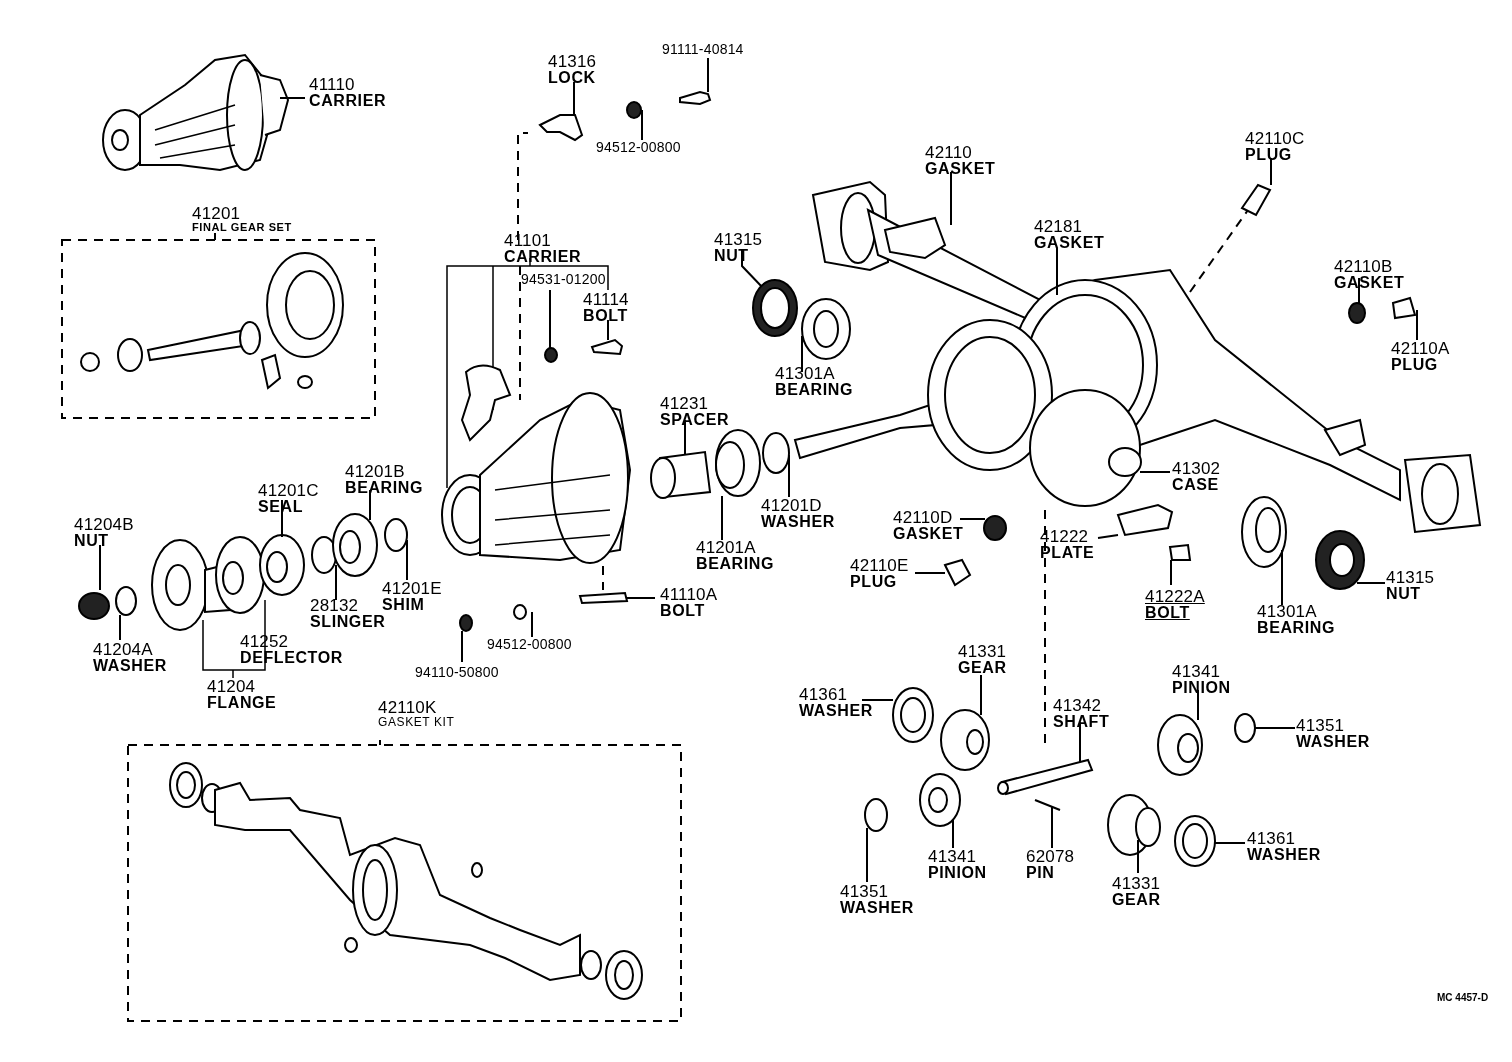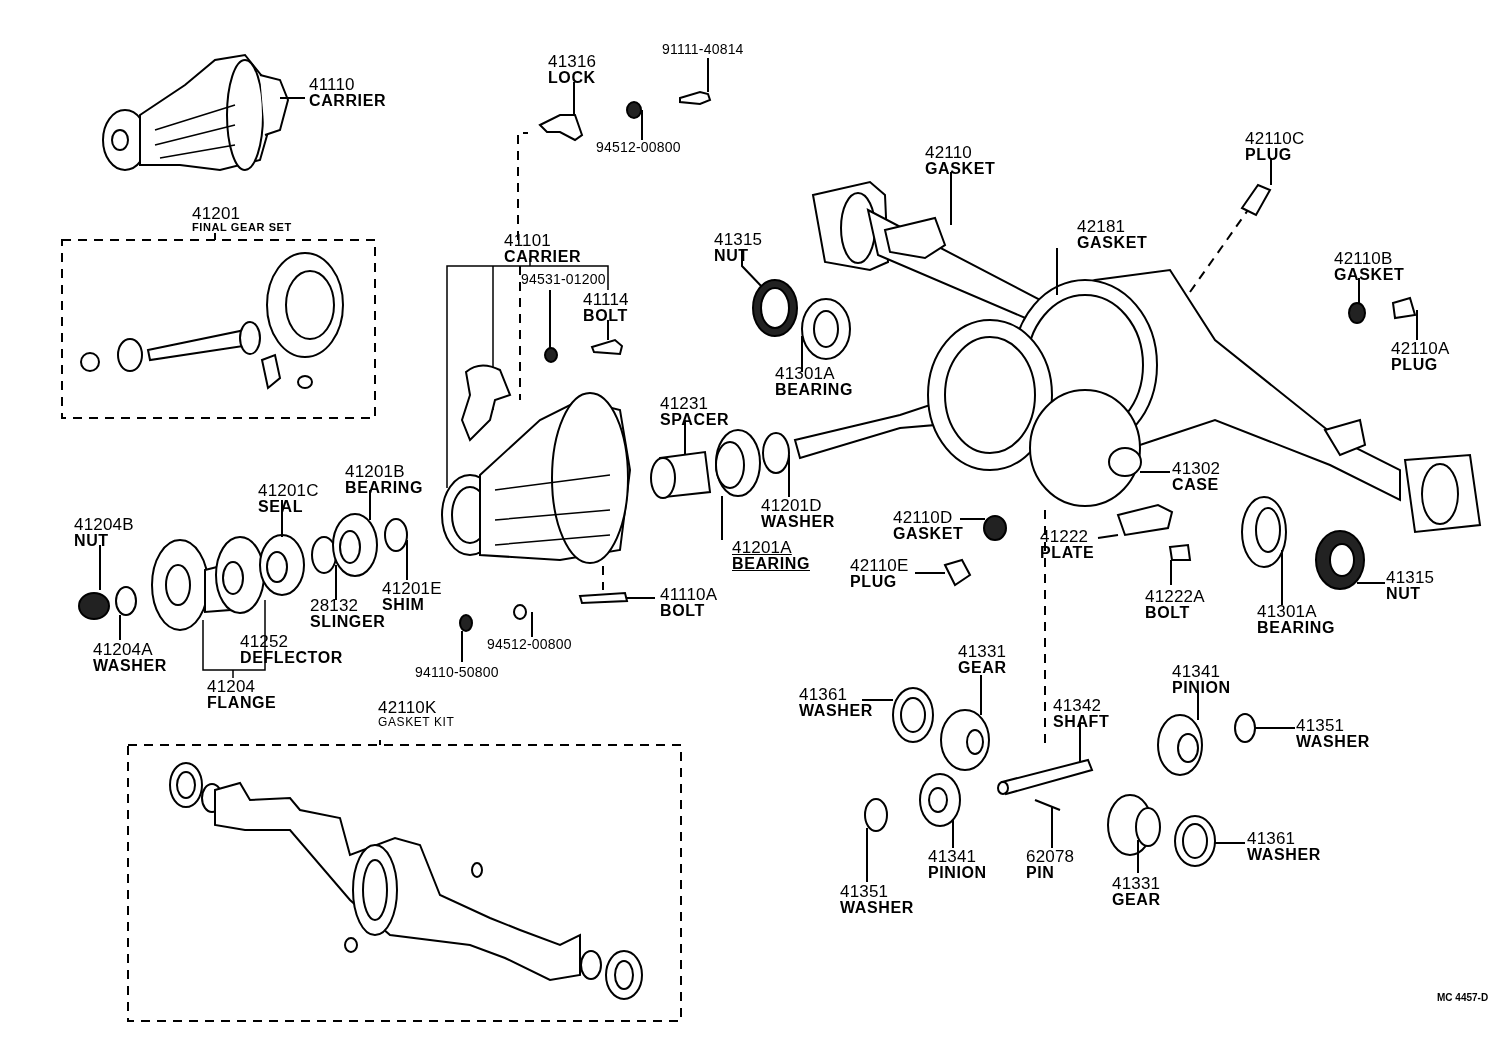--- a/index.html
+++ b/index.html
@@ -267,51 +267,51 @@
 <div class="lbl" style="left:775px;top:365px;">
       <span class="num">41301A</span>
       <span class="nm">BEARING</span>
     </div>
 
 <div class="lbl" style="left:925px;top:144px;">
       <span class="num">42110</span>
       <span class="nm">GASKET</span>
     </div>
 
-<div class="lbl" style="left:1034px;top:218px;margin-left:43px;">
+<div class="lbl" style="left:1034px;top:218px;">
       <span class="num">42181</span>
       <span class="nm">GASKET</span>
     </div>
 
 <div class="lbl" style="left:1245px;top:130px;">
       <span class="num">42110C</span>
       <span class="nm">PLUG</span>
     </div>
 
-<div class="lbl" style="left:1334px;top:250px;">
+<div class="lbl" style="left:1334px;top:258px;">
       <span class="num">42110B</span>
       <span class="nm">GASKET</span>
     </div>
 
 <div class="lbl" style="left:1391px;top:340px;">
       <span class="num">42110A</span>
       <span class="nm">PLUG</span>
     </div>
 
 <div class="lbl" style="left:660px;top:395px;">
       <span class="num">41231</span>
       <span class="nm">SPACER</span>
     </div>
 
 <div class="lbl" style="left:761px;top:497px;">
       <span class="num">41201D</span>
       <span class="nm">WASHER</span>
     </div>
 
-<div class="lbl" style="left:732px;top:539px;text-decoration:underline;">
+<div class="lbl" style="left:696px;top:539px;">
       <span class="num">41201A</span>
       <span class="nm">BEARING</span>
     </div>
 
 <div class="lbl" style="left:1172px;top:460px;">
       <span class="num">41302</span>
       <span class="nm">CASE</span>
     </div>
 
 <div class="lbl" style="left:893px;top:509px;">
@@ -322,21 +322,21 @@
 <div class="lbl" style="left:1040px;top:528px;">
       <span class="num">41222</span>
       <span class="nm">PLATE</span>
     </div>
 
 <div class="lbl" style="left:850px;top:557px;">
       <span class="num">42110E</span>
       <span class="nm">PLUG</span>
     </div>
 
-<div class="lbl" style="left:1145px;top:588px;">
+<div class="lbl" style="left:1145px;top:588px;text-decoration:underline;">
       <span class="num">41222A</span>
       <span class="nm">BOLT</span>
     </div>
 
 <div class="lbl" style="left:1257px;top:603px;">
       <span class="num">41301A</span>
       <span class="nm">BEARING</span>
     </div>
 
 <div class="lbl" style="left:1386px;top:569px;">

